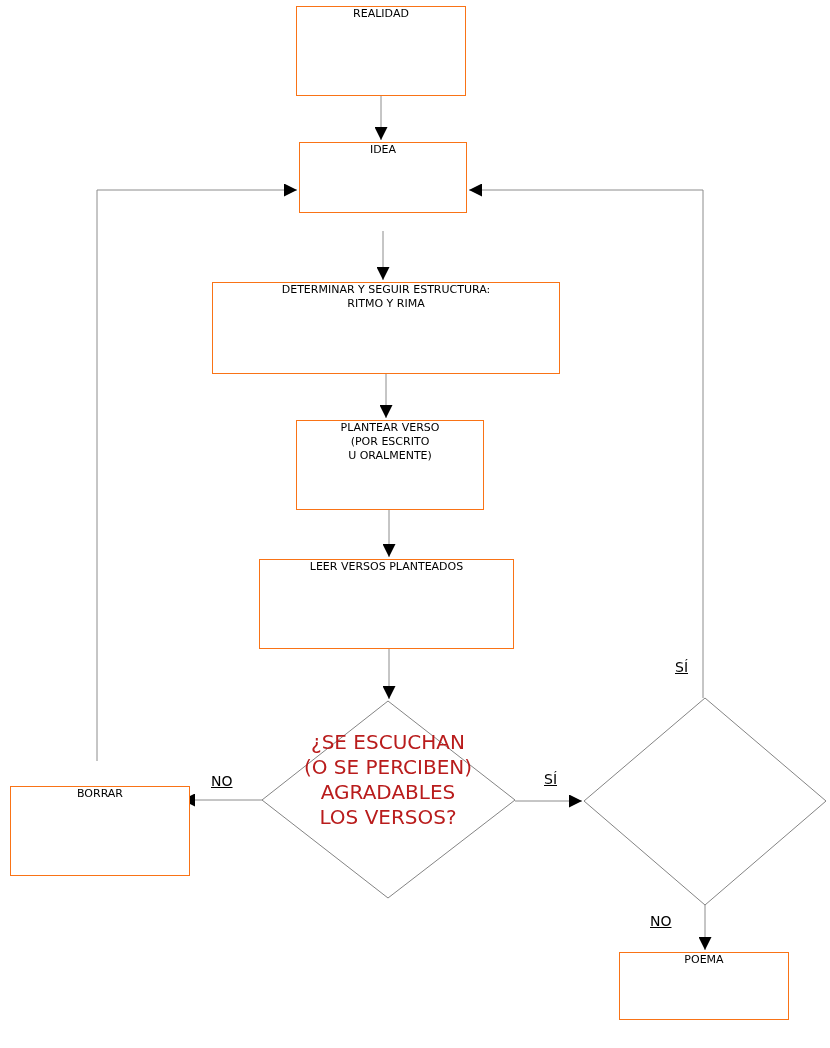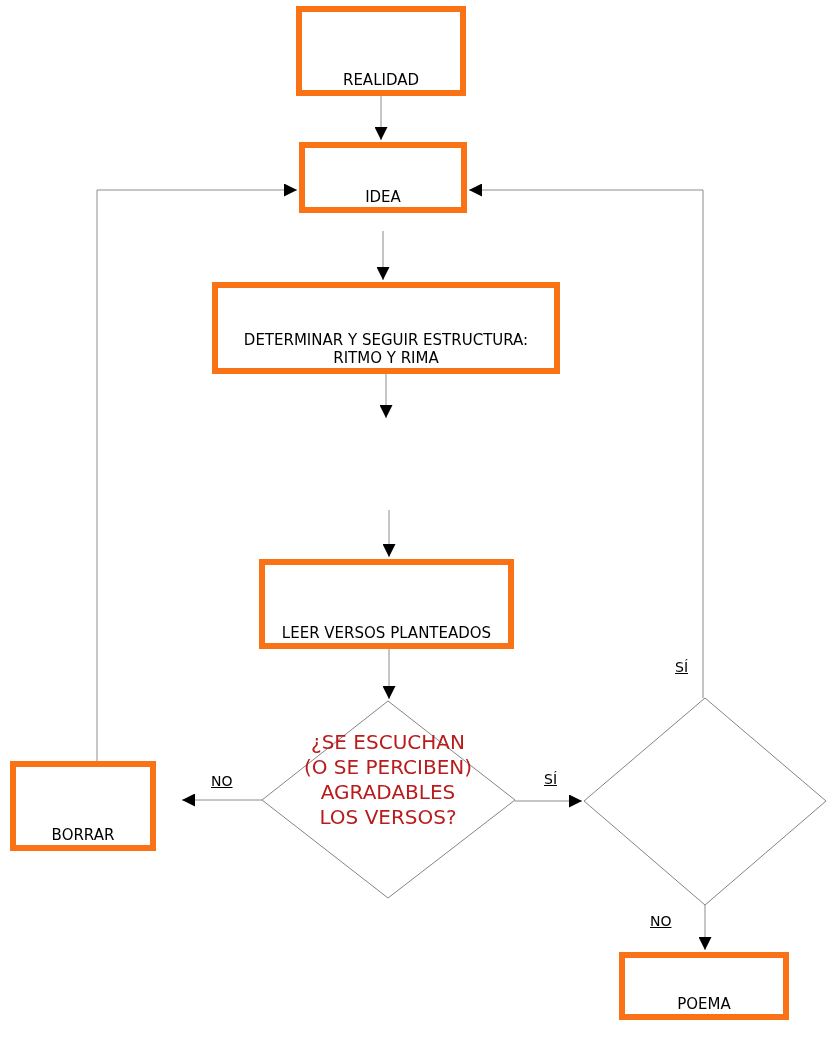--- a/index.html
+++ b/index.html
@@ -17,27 +17,27 @@
   }
   #wires {
     position: absolute;
     left: 0;
     top: 0;
     width: 830px;
     height: 1048px;
   }
   .node {
     position: absolute;
-    border: 6px solid #f97316;
+    border: 1px solid #f97316;
     background: #ffffff;
     display: flex;
-    align-items: flex-end;
+    align-items: flex-start;
     justify-content: center;
     text-align: center;
-    font-size: 15px;
+    font-size: 11px;
     line-height: 1.25;
     color: #000000;
     white-space: pre-line;
     box-sizing: border-box;
   }
   .diamond-label {
     position: absolute;
     display: flex;
     align-items: flex-start;
     justify-content: center;
@@ -52,21 +52,21 @@
     position: absolute;
     font-size: 14px;
     color: #000000;
     text-decoration: underline;
   }
   #node-realidad   { left: 296px; top: 6px;   width: 170px; height: 90px; }
   #node-idea       { left: 299px; top: 142px; width: 168px; height: 71px; }
   #node-estructura { left: 212px; top: 282px; width: 348px; height: 92px; }
   #node-plantear   { left: 296px; top: 420px; width: 188px; height: 90px; }
   #node-leer       { left: 259px; top: 559px; width: 255px; height: 90px; }
-  #node-borrar     { left: 10px;  top: 761px; width: 146px; height: 90px; }
+  #node-borrar     { left: 10px;  top: 786px; width: 180px; height: 90px; }
   #node-poema      { left: 619px; top: 952px; width: 170px; height: 68px; }
   #label-decision-versos  { left: 268px; top: 730px; width: 240px; height: 140px; }
   #label-decision-expresar{ left: 605px; top: 758px; width: 200px; height: 86px; }
   #edge-label-no-borrar   { left: 211px; top: 773px; }
   #edge-label-si-expresar { left: 544px; top: 771px; }
   #edge-label-si-idea     { left: 675px; top: 659px; }
   #edge-label-no-poema    { left: 650px; top: 913px; }
 </style>
 </head>
 <body>
@@ -103,20 +103,25 @@
 
   <div class="node" id="node-idea">
     <span>IDEA</span>
   </div>
 
   <div class="node" id="node-estructura">
     <span>DETERMINAR Y SEGUIR ESTRUCTURA:
 RITMO Y RIMA</span>
   </div>
 
+  <div class="node" id="node-plantear">
+    <span>PLANTEAR VERSO
+(POR ESCRITO
+U ORALMENTE)</span>
+  </div>
 
   <div class="node" id="node-leer">
     <span>LEER VERSOS PLANTEADOS</span>
   </div>
 
   <div class="node" id="node-borrar">
     <span>BORRAR</span>
   </div>
 
   <div class="node" id="node-poema">

